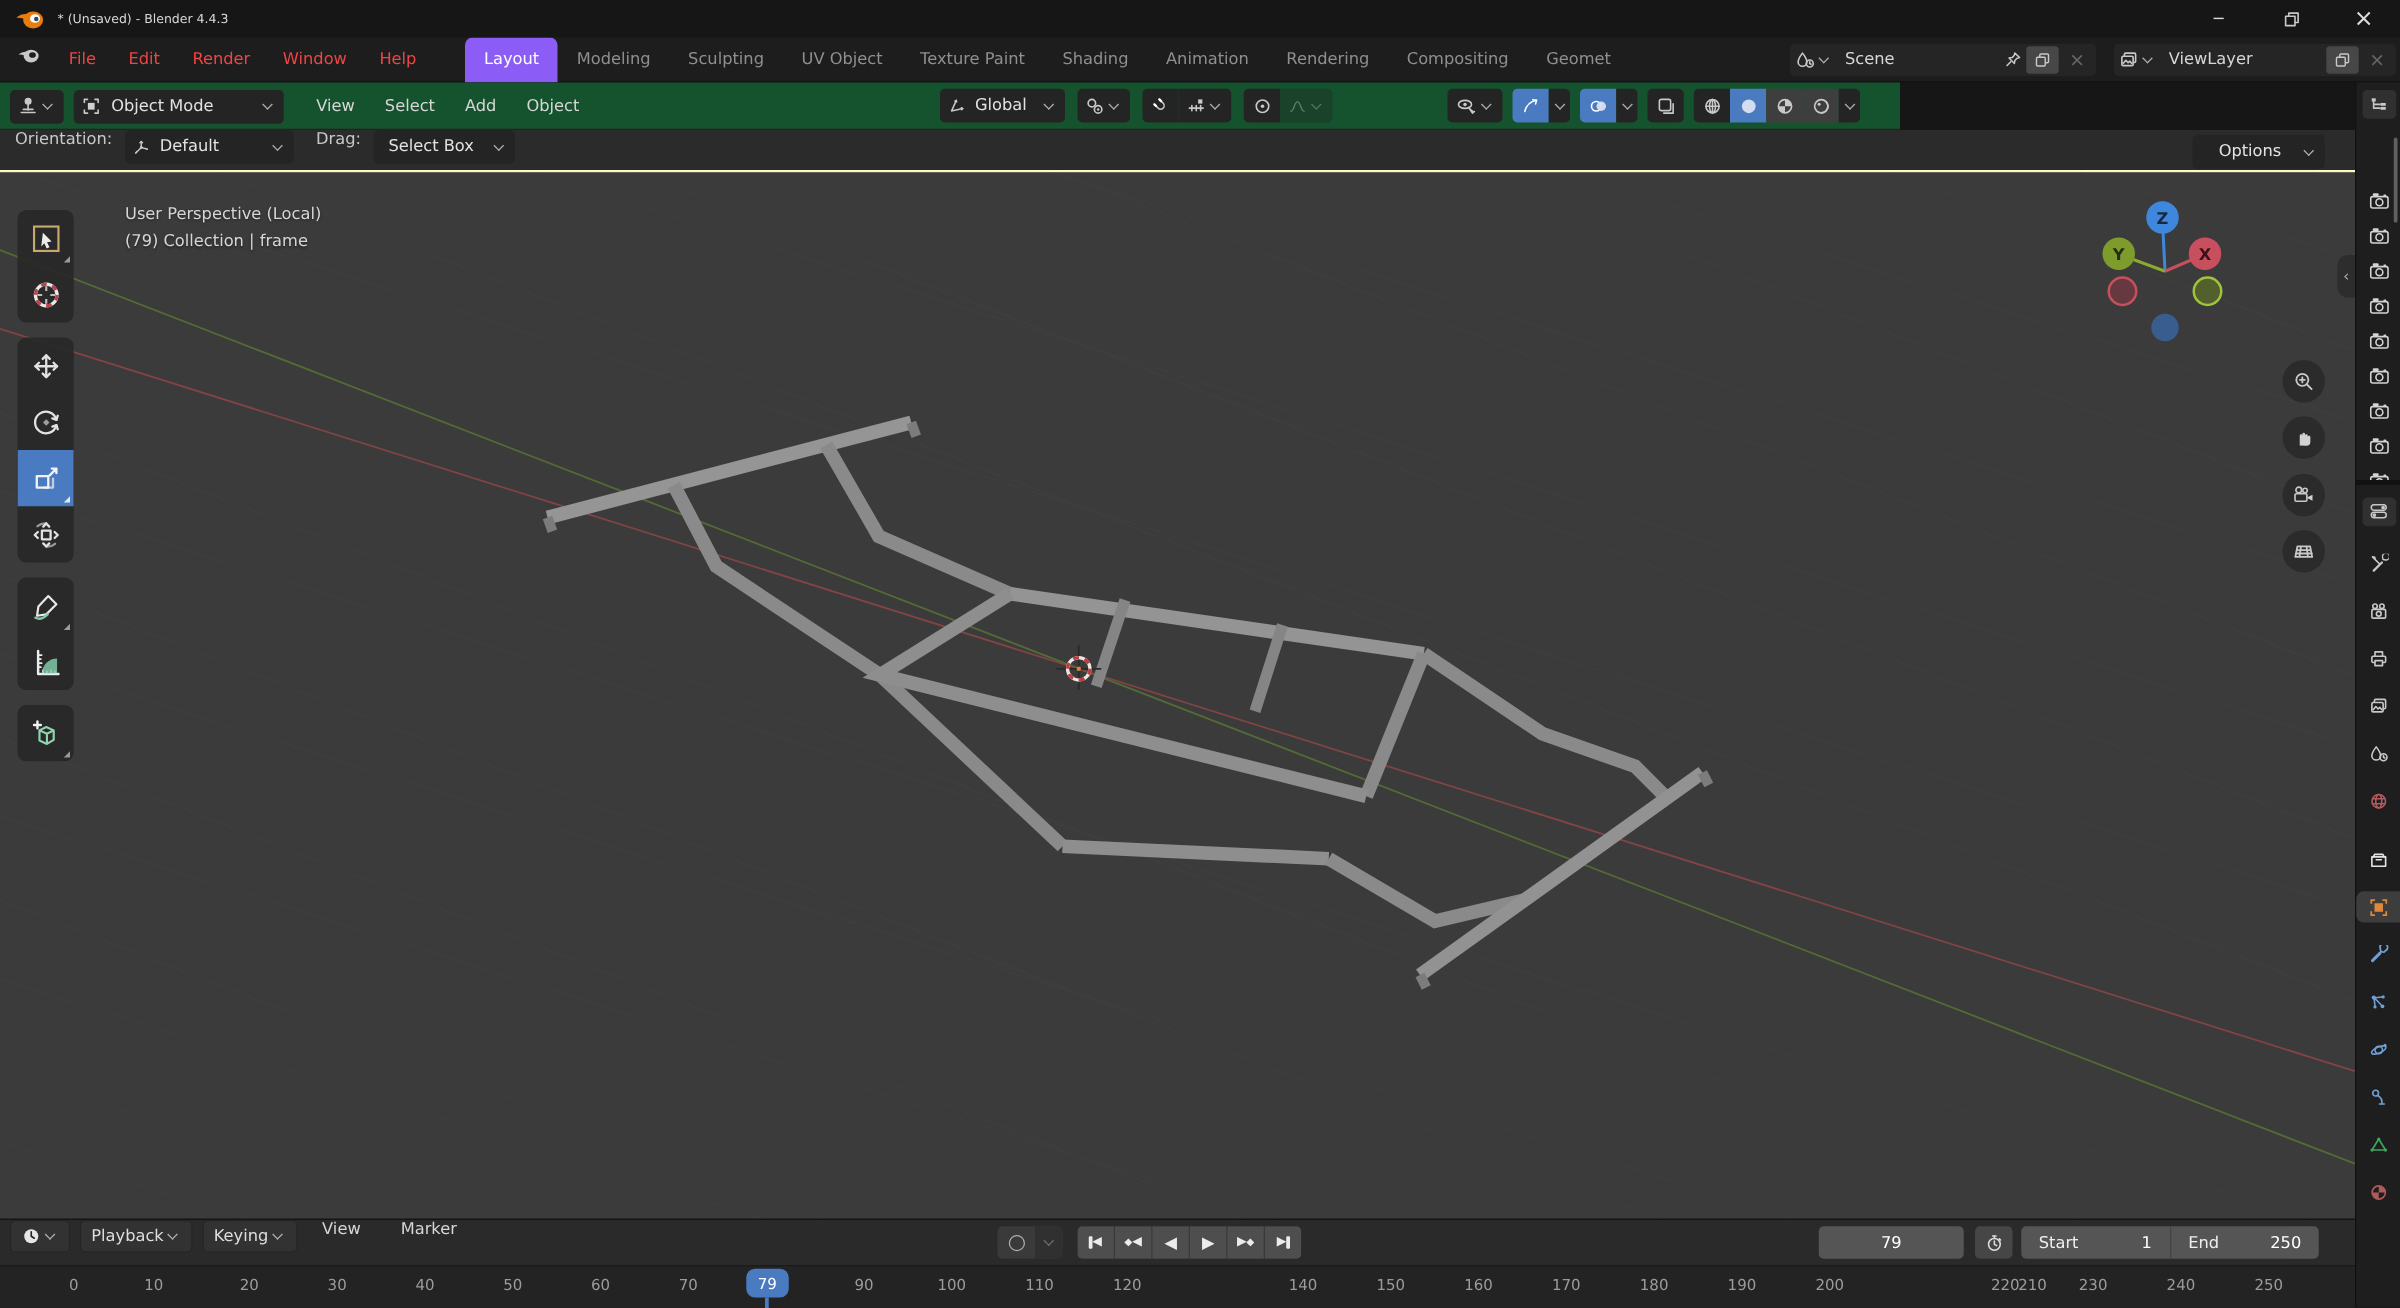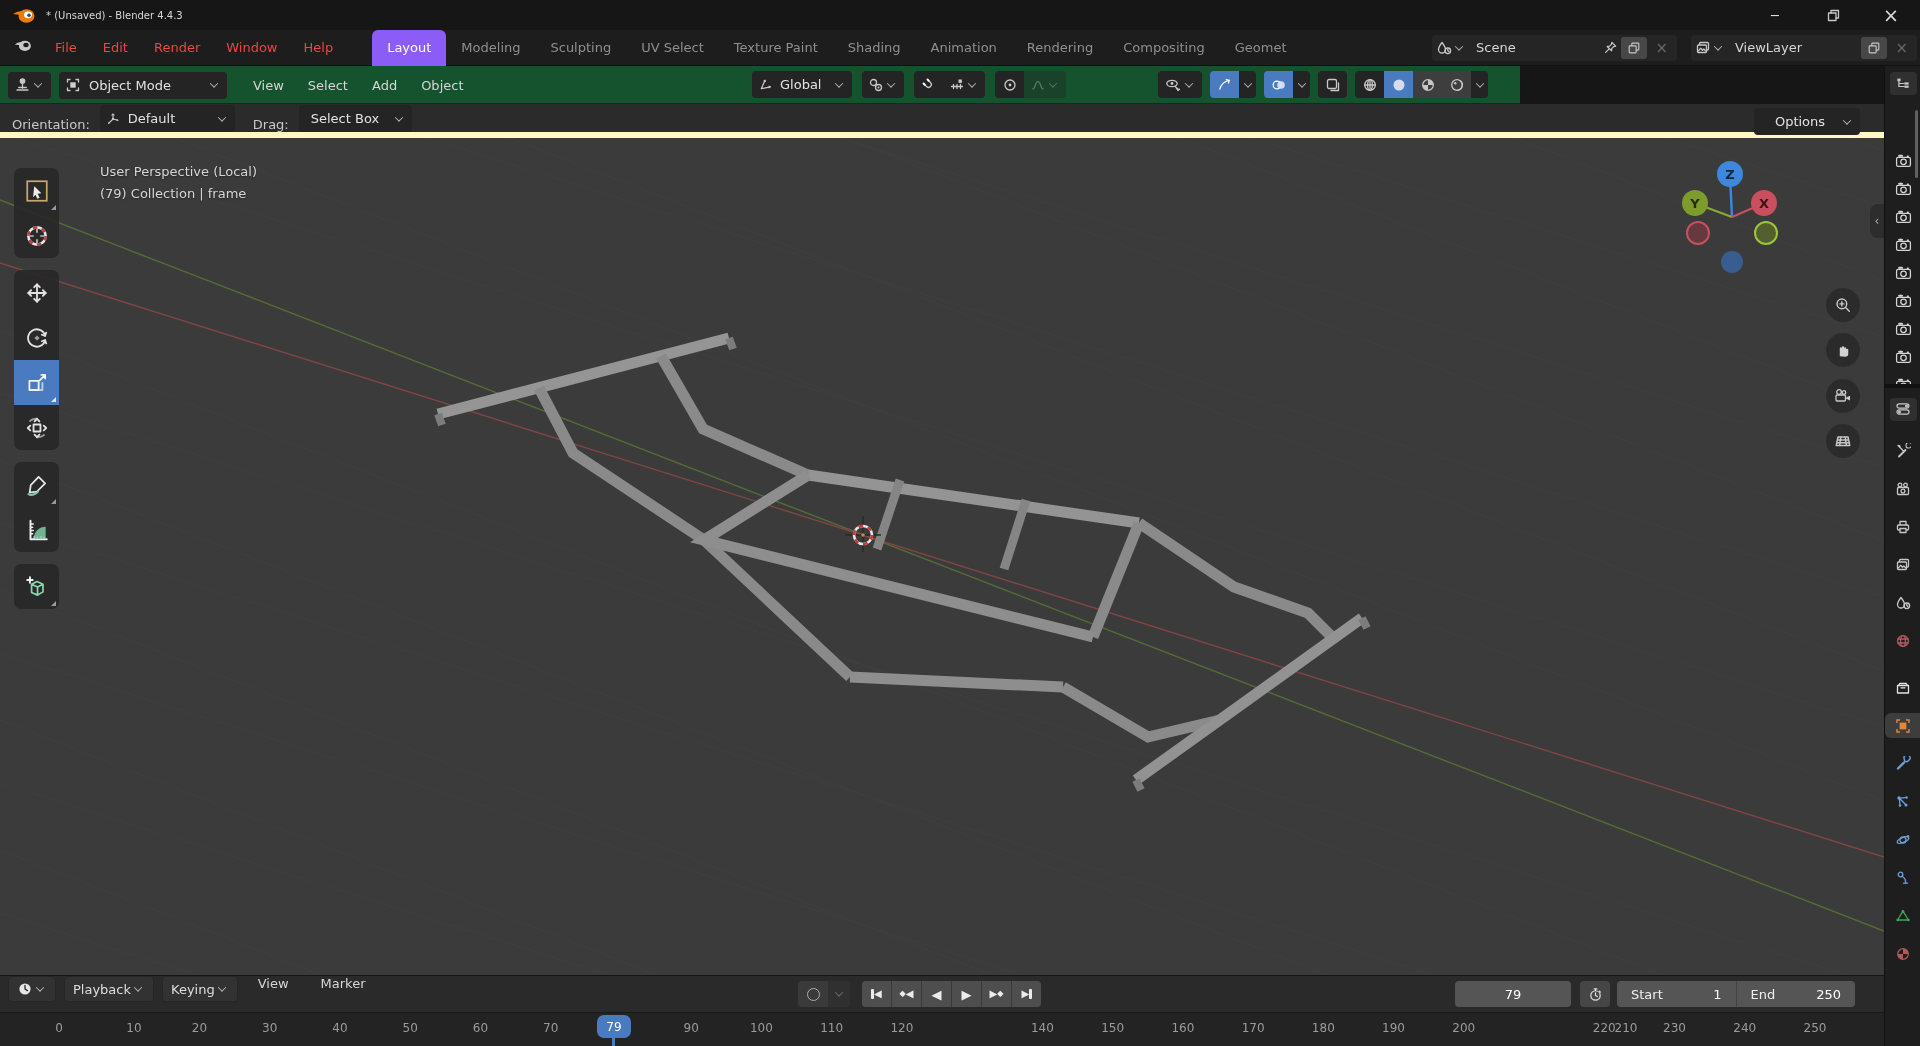--- a/index.html
+++ b/index.html
@@ -31,21 +31,21 @@
   .hmenu{padding:0 12px;color:#d6d6d6}
   #vph-center{position:absolute;left:752px;top:5px;display:flex;align-items:center;gap:10px}
   #vph-right{position:absolute;right:32px;top:5px;display:flex;align-items:center;gap:8px}
   .tgl{width:29px;height:27px;display:flex;align-items:center;justify-content:center;background:#242424;border-radius:4px}
   .tgl.on{background:#4a7bc0}
   .joined{display:flex}
   .joined>*{border-radius:0;margin:0}
   .joined>:first-child{border-radius:4px 0 0 4px}
   .joined>:last-child{border-radius:0 4px 4px 0}
   .chevbtn{width:17px;height:27px;background:#242424;display:flex;align-items:center;justify-content:center}
-  #tool-settings{position:absolute;top:104px;left:0;width:1884px;height:34px;background:#2b2b2b;border-bottom:6px solid #fef9c3;display:flex;align-items:flex-end;padding-left:12px;gap:10px}
+  #tool-settings{position:absolute;top:104px;left:0;width:1884px;height:34px;background:#2b2b2b;border-bottom:2px solid #fef9c3;display:flex;align-items:flex-start;padding-left:12px;gap:10px}
   #tool-settings .label{color:#c8c8c8}
   #options-dd{position:absolute;right:24px;top:4px}
   
   #viewport{position:absolute;top:138px;left:0;width:1884px;height:837px;background:#3b3b3b;overflow:hidden}
   #vp-overlay-text{position:absolute;left:100px;top:26px;color:#d6d6d6;font-size:13px;text-shadow:0 1px 2px rgba(0,0,0,.4)}
   #vp-overlay-text div{margin-bottom:7px}
   
   #toolbar{position:absolute;left:14px;top:30px;width:45px;display:flex;flex-direction:column}
   .tb-group{background:rgba(40,40,40,.92);border-radius:7px;display:flex;flex-direction:column;margin-bottom:12px;overflow:hidden}
   .tool-btn{width:45px;height:45px;display:flex;align-items:center;justify-content:center;position:relative}
@@ -131,21 +131,21 @@
   </div>
   <div class="menu-item">File</div>
   <div class="menu-item">Edit</div>
   <div class="menu-item">Render</div>
   <div class="menu-item">Window</div>
   <div class="menu-item">Help</div>
   <div id="tabs">
     <div class="tab active">Layout</div>
     <div class="tab">Modeling</div>
     <div class="tab">Sculpting</div>
-    <div class="tab">UV Select</div>
+    <div class="tab">UV Object</div>
     <div class="tab">Texture Paint</div>
     <div class="tab">Shading</div>
     <div class="tab">Animation</div>
     <div class="tab">Rendering</div>
     <div class="tab">Compositing</div>
     <div class="tab clip">Geomet</div>
   </div>
   <div id="topbar-right">
     <div class="id-widget" style="width:245px">
       <svg class="ic" width="16" height="16" viewBox="0 0 16 16">
@@ -807,21 +807,21 @@
       </div>
       <div class="cell">
         <span>End</span>
         <span style="color:#fff">250</span>
       </div>
     </div>
   </div>
   <div id="ruler">
     <div id="ruler-ticks">
         <span class="tick" style="left: 59px;">0</span>
-        <span class="tick" style="left: 134px;">10</span>
+        <span class="tick" style="left: 123px;">10</span>
         <span class="tick" style="left: 199.48px;">20</span>
         <span class="tick" style="left: 269.72px;">30</span>
         <span class="tick" style="left: 339.96px;">40</span>
         <span class="tick" style="left: 410.2px;">50</span>
         <span class="tick" style="left: 480.44px;">60</span>
         <span class="tick" style="left: 550.68px;">70</span>
         <span class="tick" style="left: 691.16px;">90</span>
         <span class="tick" style="left: 761.4px;">100</span>
         <span class="tick" style="left: 831.64px;">110</span>
         <span class="tick" style="left: 901.88px;">120</span>

